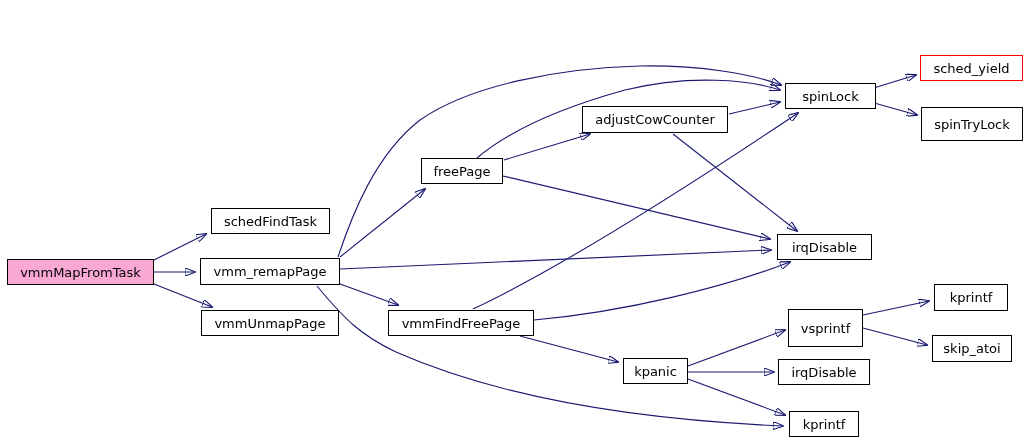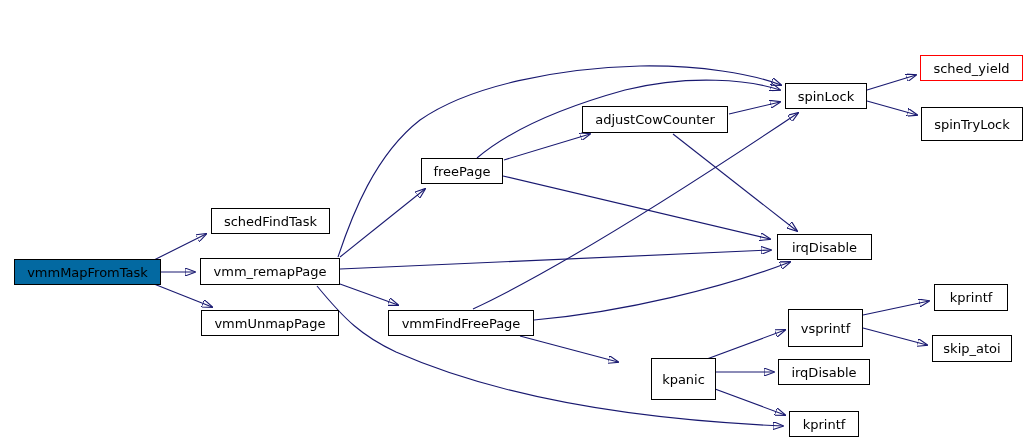--- a/index.html
+++ b/index.html
@@ -35,23 +35,22 @@
     color: #000000;
     font-size: 13px;
     line-height: 1;
     display: flex;
     align-items: center;
     justify-content: center;
     white-space: nowrap;
     cursor: pointer;
   }
   .node.root {
-    background: #0369a1;
+    background: #f9a8d4;
     cursor: default;
-    margin-left: 7px;
   }
   .node.highlight {
     border-color: #ff0000;
     text-align: right;
   }
 </style>
 </head>
 <body>
 
 <div id="graph">
@@ -108,21 +107,21 @@
   </div>
 
   <div class="node" style="left:582px;top:106px;width:146px;height:27px">
     <span>adjustCowCounter</span>
   </div>
 
   <div class="node" style="left:388px;top:310px;width:146px;height:26px">
     <span>vmmFindFreePage</span>
   </div>
 
-  <div class="node" style="left:785px;top:83px;width:82px;height:26px">
+  <div class="node" style="left:785px;top:83px;width:91px;height:26px">
     <span>spinLock</span>
   </div>
 
   <div class="node highlight" style="left:920px;top:55px;width:103px;height:26px">
     <span>sched_yield</span>
   </div>
 
   <div class="node" style="left:921px;top:107px;width:102px;height:34px">
     <span>spinTryLock</span>
   </div>
@@ -136,21 +135,21 @@
   </div>
 
   <div class="node" style="left:934px;top:284px;width:74px;height:27px">
     <span>kprintf</span>
   </div>
 
   <div class="node" style="left:932px;top:335px;width:80px;height:27px">
     <span>skip_atoi</span>
   </div>
 
-  <div class="node" style="left:651px;top:358px;width:65px;height:42px">
+  <div class="node" style="left:623px;top:358px;width:65px;height:26px">
     <span>kpanic</span>
   </div>
 
   <div class="node" style="left:778px;top:359px;width:92px;height:26px">
     <span>irqDisable</span>
   </div>
 
   <div class="node" style="left:789px;top:411px;width:70px;height:26px">
     <span>kprintf</span>
   </div>

